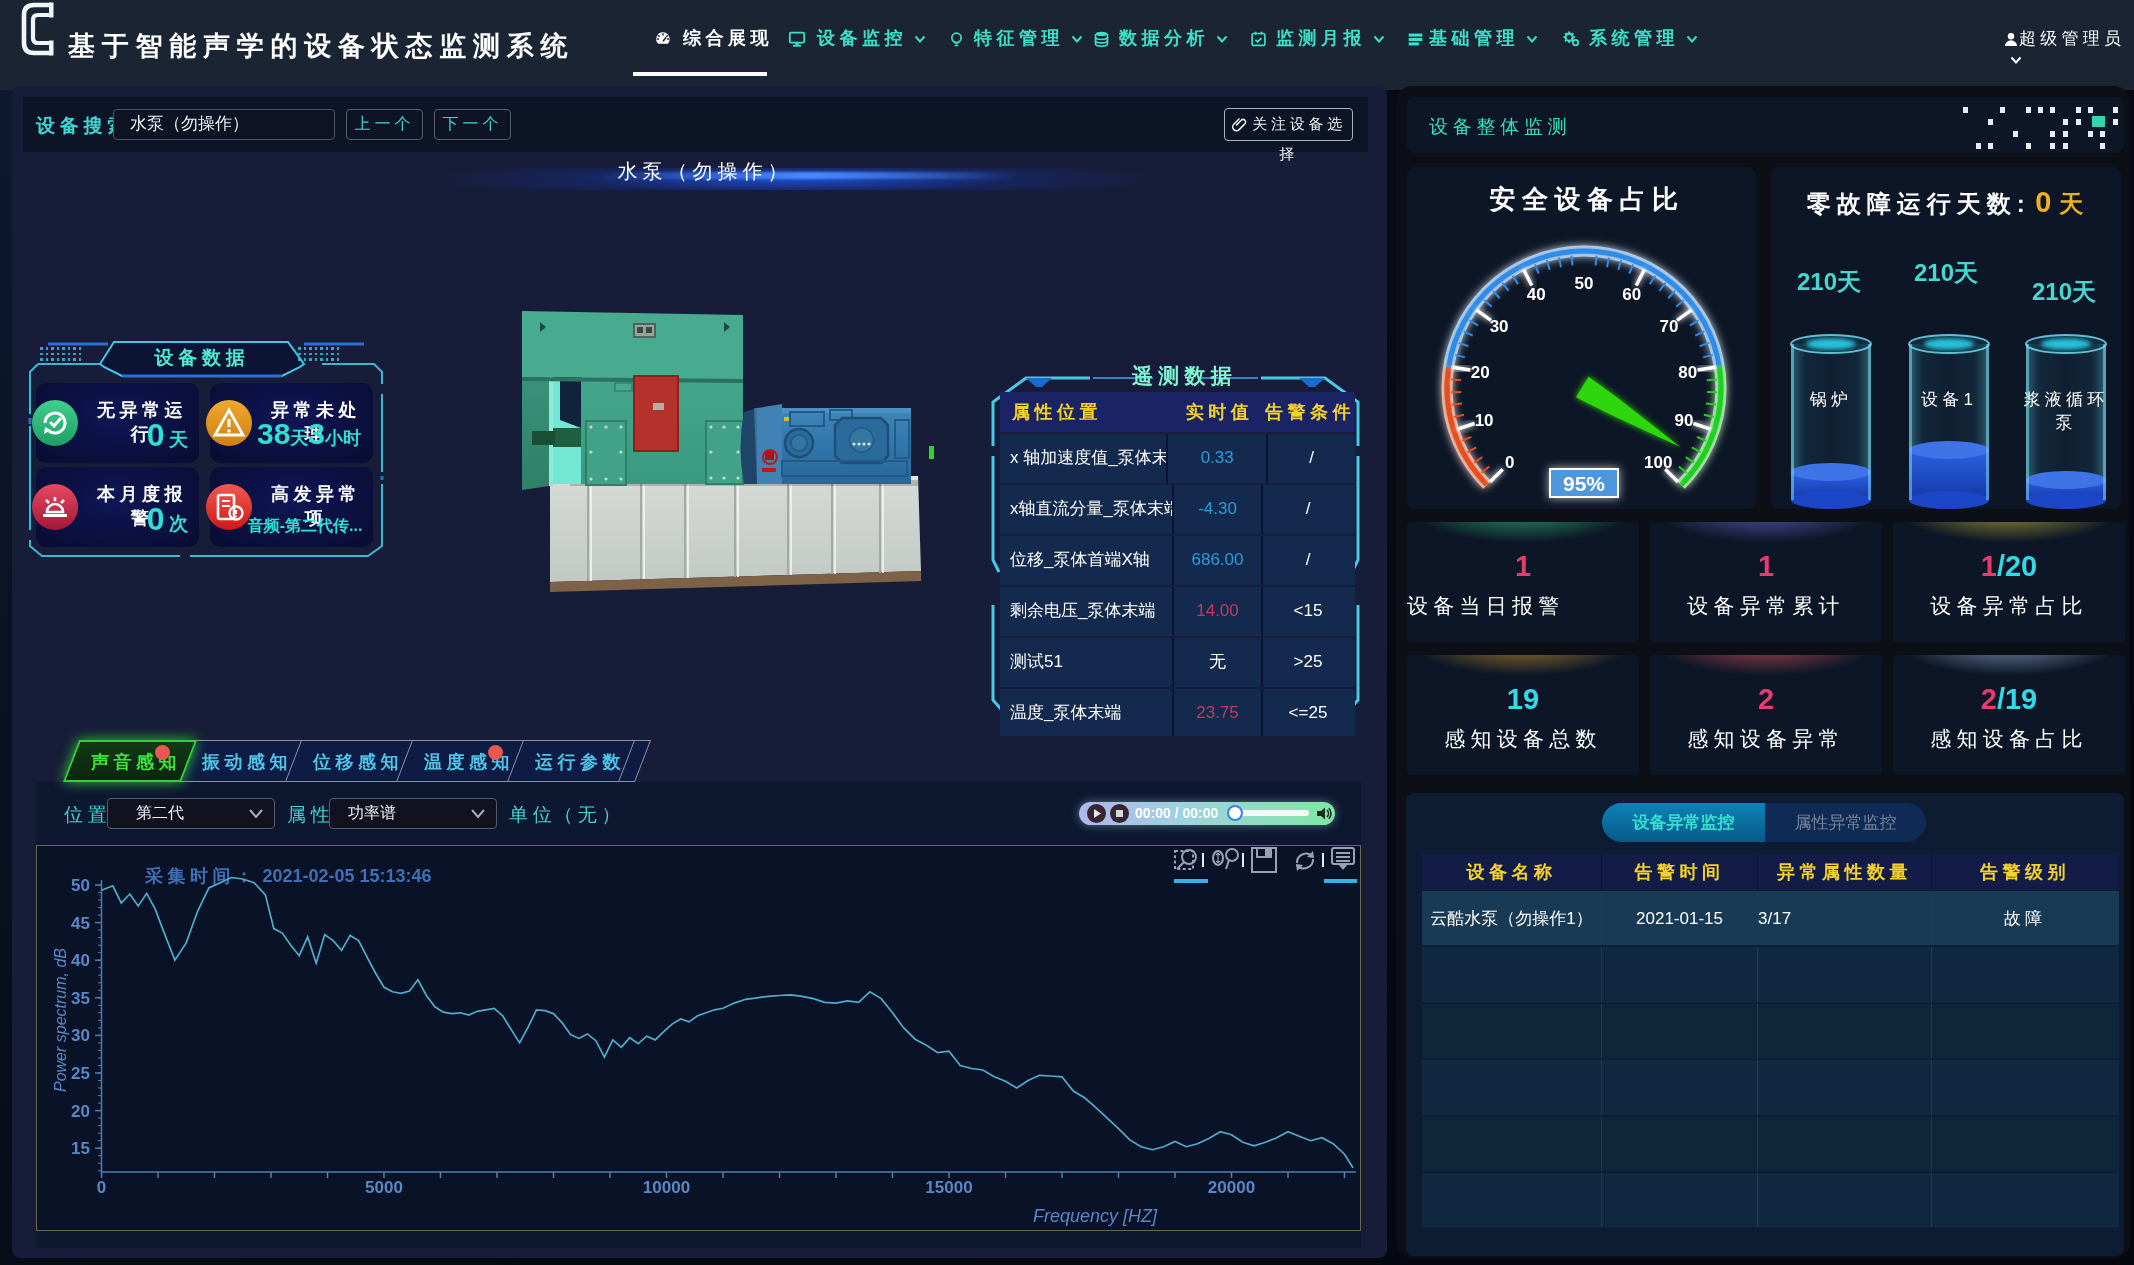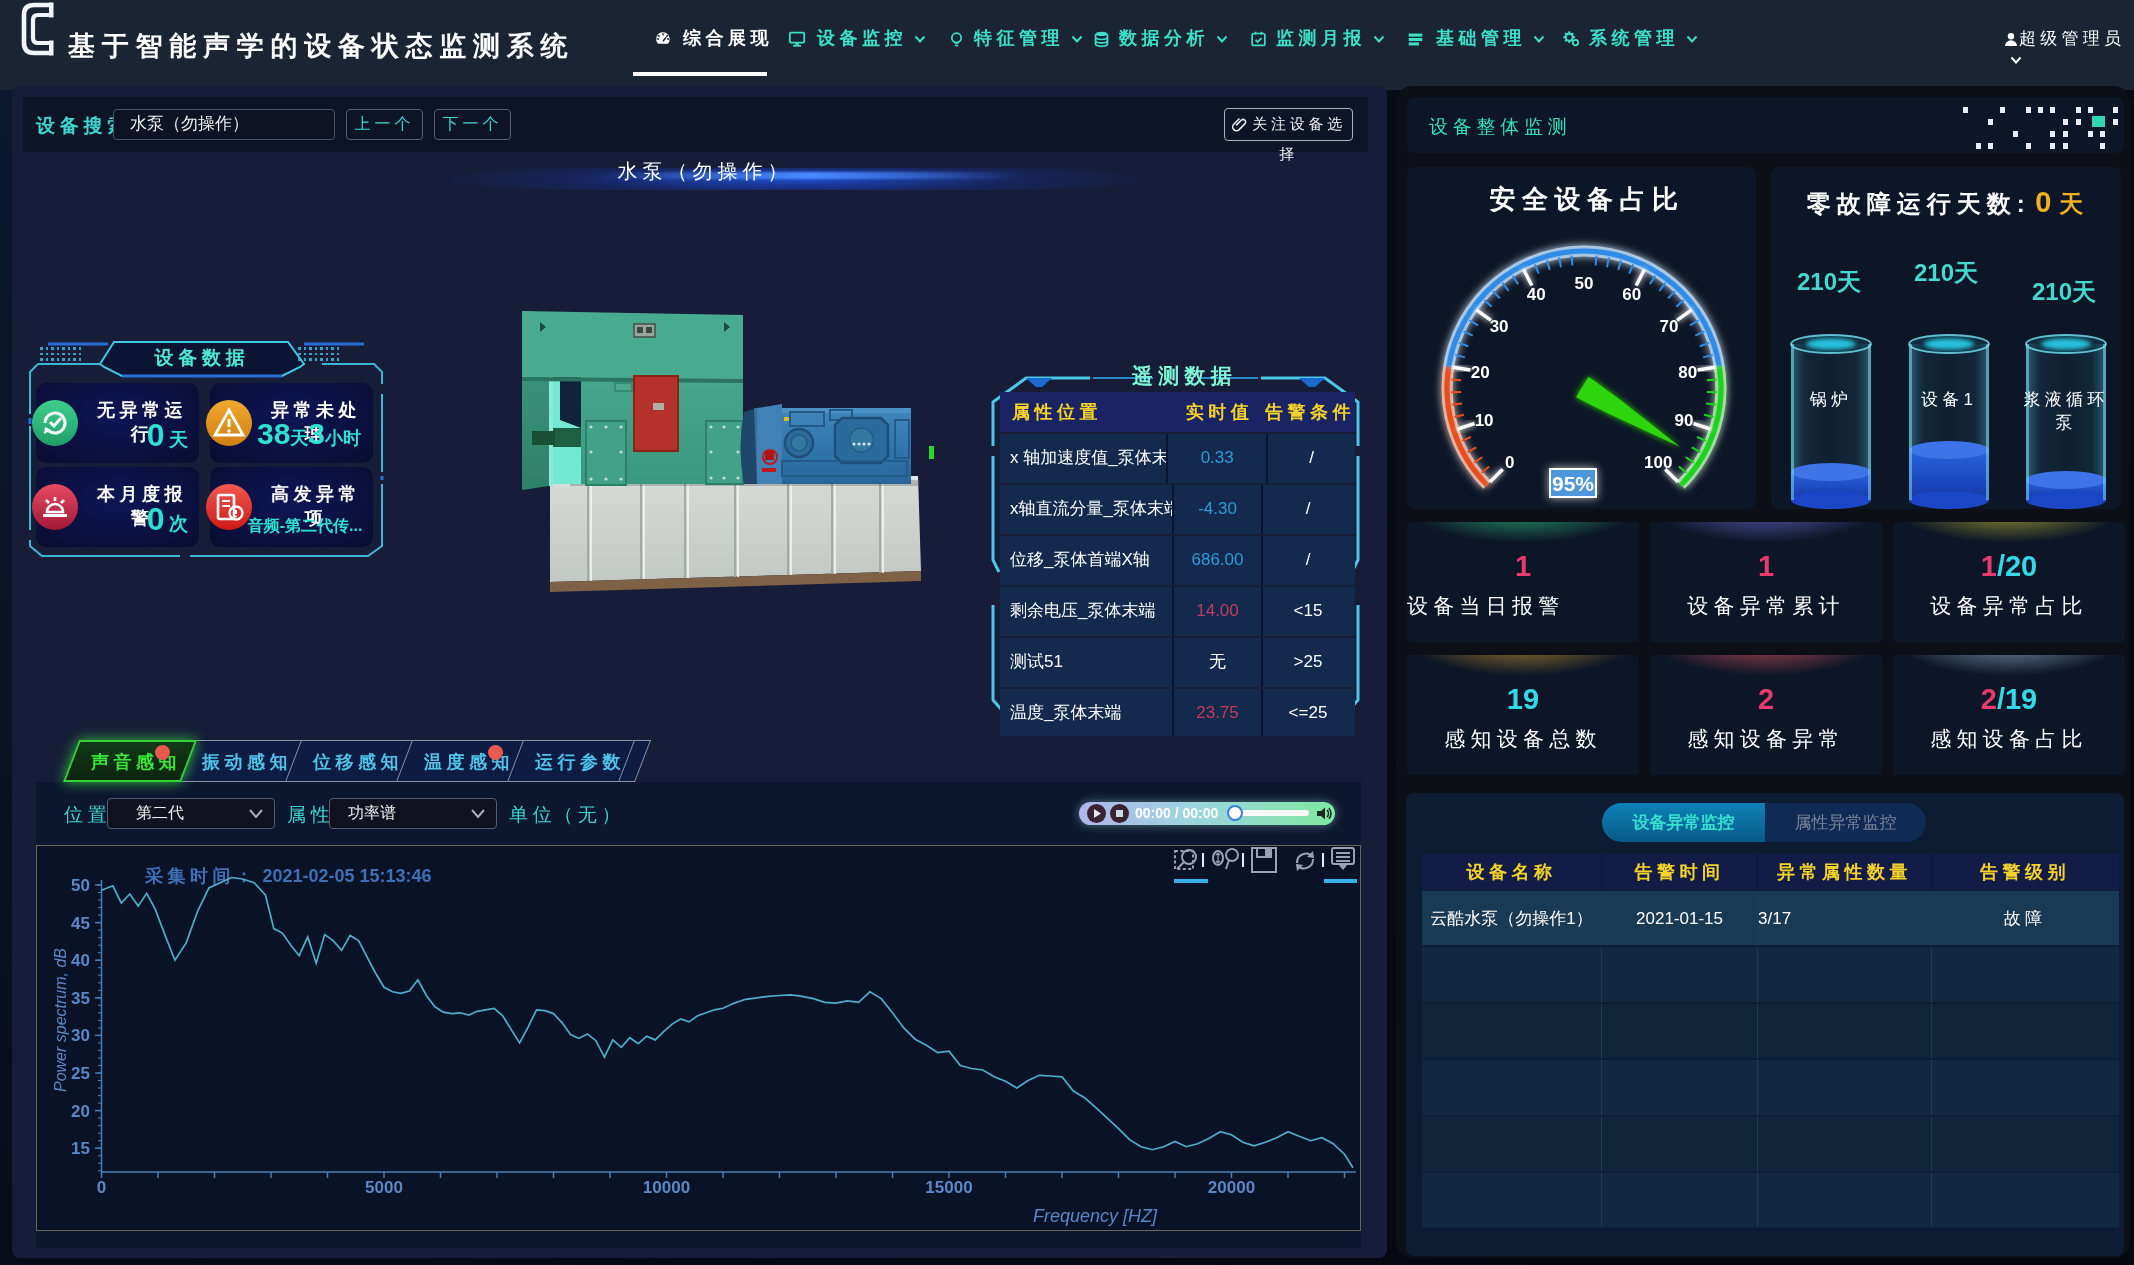--- a/index.html
+++ b/index.html
@@ -56,21 +56,21 @@
           <line x1="6.5" y1="1.5" x2="6.5" y2="5" stroke="#3ce0c8" stroke-width="2"></line>
           <line x1="13.5" y1="1.5" x2="13.5" y2="5" stroke="#3ce0c8" stroke-width="2"></line>
           <path d="M6.5,11 l2.5,2.5 l4.5,-4.5" fill="none" stroke="#3ce0c8" stroke-width="2"></path>
         </svg> <span class="cjk" style="margin-left:4px">监测月报</span><svg width="14" height="14" viewBox="0 0 14 14" style="vertical-align:-2px;margin-left:6px">
           <path d="M2.5,4.5 L7,9.5 L11.5,4.5" fill="none" stroke="#3ce0c8" stroke-width="2"></path>
         </svg></div>
 <div class="abs" style="left:1407px;top:26px;color:#3ce0c8;font-size:18px;font-weight:bold"><svg width="17" height="17" viewBox="0 0 20 20" style="vertical-align:-4px;">
           <rect x="2" y="3" width="16" height="3.6" fill="#3ce0c8"></rect>
           <rect x="2" y="8.2" width="16" height="3.6" fill="#3ce0c8"></rect>
           <rect x="2" y="13.4" width="12" height="3.6" fill="#3ce0c8"></rect>
-        </svg> <span class="cjk" style="margin-left:7px">基础管理</span><svg width="14" height="14" viewBox="0 0 14 14" style="vertical-align:-2px;margin-left:6px">
+        </svg> <span class="cjk" style="margin-left:0">基础管理</span><svg width="14" height="14" viewBox="0 0 14 14" style="vertical-align:-2px;margin-left:6px">
           <path d="M2.5,4.5 L7,9.5 L11.5,4.5" fill="none" stroke="#3ce0c8" stroke-width="2"></path>
         </svg></div>
 <div class="abs" style="left:1562px;top:26px;color:#3ce0c8;font-size:18px;font-weight:bold"><svg width="18" height="18" viewBox="0 0 20 20" style="vertical-align:-4px;">
           <circle cx="8" cy="8" r="4" fill="none" stroke="#3ce0c8" stroke-width="2.4"></circle>
           <g stroke="#3ce0c8" stroke-width="2">
             <line x1="8" y1="1.5" x2="8" y2="4"></line>
             <line x1="8" y1="12" x2="8" y2="14.5"></line>
             <line x1="1.5" y1="8" x2="4" y2="8"></line>
             <line x1="12" y1="8" x2="14.5" y2="8"></line>
             <line x1="3.4" y1="3.4" x2="5.2" y2="5.2"></line>
@@ -685,21 +685,21 @@
 <text x="92.1" y="165.3" fill="#fff" font-size="17" font-weight="bold" text-anchor="middle" font-family="Liberation Sans">30</text>
 <text x="129.3" y="133.4" fill="#fff" font-size="17" font-weight="bold" text-anchor="middle" font-family="Liberation Sans">40</text>
 <text x="177.0" y="122.0" fill="#fff" font-size="17" font-weight="bold" text-anchor="middle" font-family="Liberation Sans">50</text>
 <text x="224.7" y="133.4" fill="#fff" font-size="17" font-weight="bold" text-anchor="middle" font-family="Liberation Sans">60</text>
 <text x="261.9" y="165.3" fill="#fff" font-size="17" font-weight="bold" text-anchor="middle" font-family="Liberation Sans">70</text>
 <text x="280.7" y="210.6" fill="#fff" font-size="17" font-weight="bold" text-anchor="middle" font-family="Liberation Sans">80</text>
 <text x="276.9" y="259.4" fill="#fff" font-size="17" font-weight="bold" text-anchor="middle" font-family="Liberation Sans">90</text>
 <text x="251.2" y="301.2" fill="#fff" font-size="17" font-weight="bold" text-anchor="middle" font-family="Liberation Sans">100</text>
 <polygon points="181.6,209.7 210.7,231.1 273.3,280.0 201.3,246.4 169.0,230.2" fill="#2ed60e" filter="url(#gw2)"></polygon>
 </svg>
-<div class="abs" style="left:1549px;top:468px;width:48px;height:30px;background:#4f97dd;border:2px solid #fff;box-shadow:0 0 10px rgba(255,255,255,0.7);color:#fff;font-weight:bold;font-size:21px;text-align:center;line-height:27px">95%</div>
+<div class="abs" style="left:1549px;top:468px;width:70px;height:30px;background:#4f97dd;border:2px solid #fff;box-shadow:0 0 10px rgba(255,255,255,0.7);color:#fff;font-weight:bold;font-size:21px;text-align:center;line-height:27px">95%</div>
 <div class="abs" style="left:1795px;top:186px;width:300px;text-align:center"><span class="cjk" style="font-size:24px;font-weight:bold;color:#fff">零故障运行天数:</span> <span style="font-size:29px;font-weight:bold;color:#f0b020">0 <span style="font-size:24px">天</span></span></div>
 <div class="abs" style="left:1782px;top:266px;width:100px;text-align:center;font-size:24px;font-weight:bold;color:#45d8d0">210<span class="cjk">天</span></div>
 <div class="abs" style="left:1899px;top:257px;width:100px;text-align:center;font-size:24px;font-weight:bold;color:#45d8d0">210<span class="cjk">天</span></div>
 <div class="abs" style="left:2017px;top:276px;width:100px;text-align:center;font-size:24px;font-weight:bold;color:#45d8d0">210<span class="cjk">天</span></div>
 <svg width="96" height="190" viewBox="0 0 96 190" style="position:absolute;left:1783px;top:328px">
 <defs>
         <linearGradient id="glass" x1="0" y1="0" x2="1" y2="0">
           <stop offset="0" stop-color="rgba(90,200,220,0.45)"></stop>
           <stop offset="0.18" stop-color="rgba(40,100,130,0.22)"></stop>
           <stop offset="0.5" stop-color="rgba(30,80,110,0.16)"></stop>

